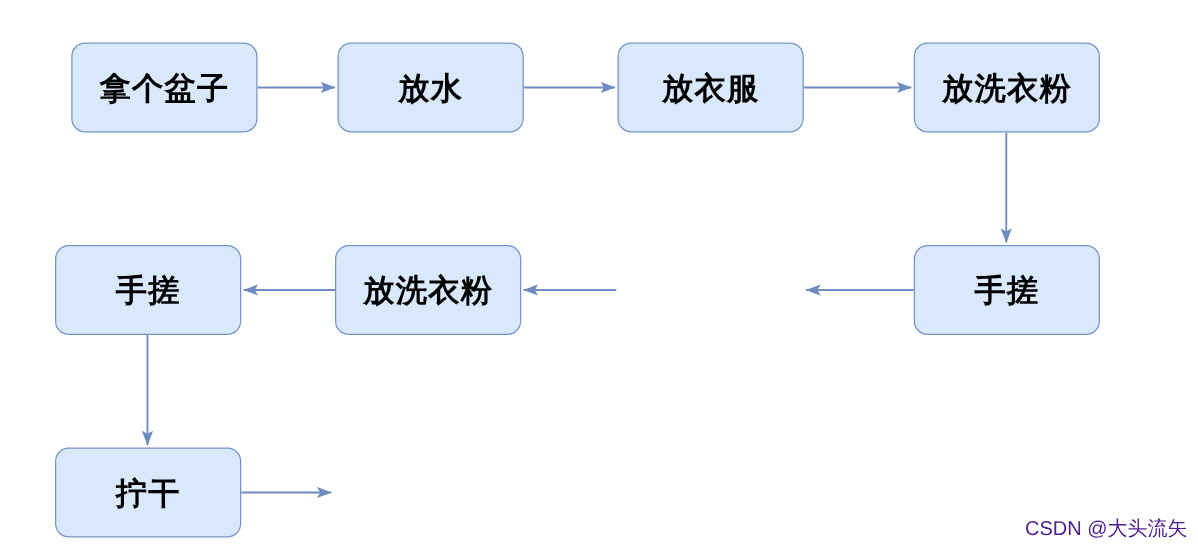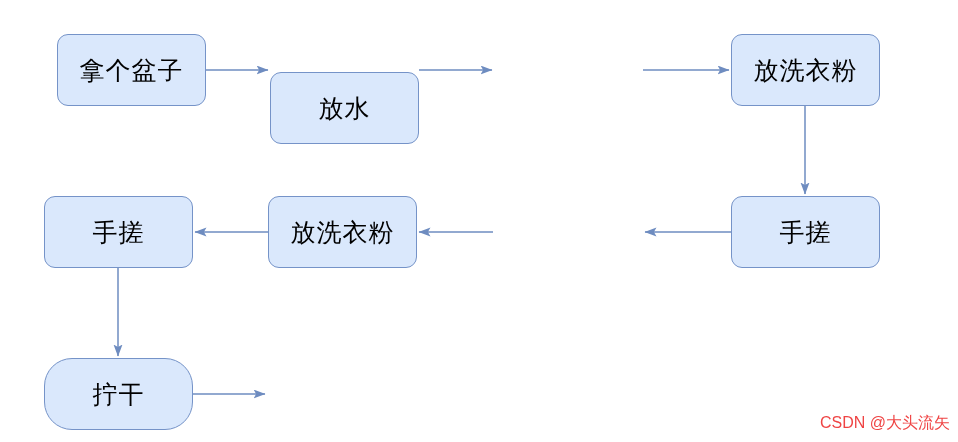--- a/index.html
+++ b/index.html
@@ -25,44 +25,44 @@
     width: 149px;
     height: 72px;
     background: #dae8fc;
     border: 1px solid #7593c8;
     border-radius: 11px;
     box-sizing: border-box;
     display: flex;
     align-items: center;
     justify-content: center;
     font-size: 25px;
-    font-weight: normal;
+    font-weight: bold;
     color: #000000;
     letter-spacing: 1px;
   }
   
   .n1 { left: 57px;  top: 34px; }
-  .n2 { left: 270px; top: 34px; margin-top: 38px; }
+  .n2 { left: 270px; top: 34px; }
   .n3 { left: 494px; top: 34px; }
   .n4 { left: 731px; top: 34px; }
   
   .n5 { left: 44px;  top: 196px; }
   .n6 { left: 268px; top: 196px; }
   .n7 { left: 493px; top: 196px; }
   .n8 { left: 731px; top: 196px; }
   
-  .n9  { left: 44px;  top: 358px; border-radius: 28px; }
+  .n9  { left: 44px;  top: 358px; }
   .n10 { left: 267px; top: 358px; }
 
   .watermark {
     position: absolute;
     right: 8px;
     bottom: 8px;
     font-size: 16px;
-    color: #ef4444;
+    color: #4c1d95;
     user-select: none;
   }
 </style>
 </head>
 <body>
 
 <div class="canvas">
 
   <svg class="edges-svg" viewBox="0 0 958 442" xmlns="http://www.w3.org/2000/svg">
     <defs>
@@ -76,20 +76,21 @@
     <line x1="805" y1="106" x2="805" y2="194" stroke="#6e8cc0" stroke-width="1.5" marker-end="url(#arrowhead)"></line>
     <line x1="731" y1="232" x2="645" y2="232" stroke="#6e8cc0" stroke-width="1.5" marker-end="url(#arrowhead)"></line>
     <line x1="493" y1="232" x2="419" y2="232" stroke="#6e8cc0" stroke-width="1.5" marker-end="url(#arrowhead)"></line>
     <line x1="268" y1="232" x2="195" y2="232" stroke="#6e8cc0" stroke-width="1.5" marker-end="url(#arrowhead)"></line>
     <line x1="118" y1="268" x2="118" y2="356" stroke="#6e8cc0" stroke-width="1.5" marker-end="url(#arrowhead)"></line>
     <line x1="193" y1="394" x2="265" y2="394" stroke="#6e8cc0" stroke-width="1.5" marker-end="url(#arrowhead)"></line>
   </svg>
 
   <div class="node n1">拿个盆子</div>
   <div class="node n2">放水</div>
+  <div class="node n3">放衣服</div>
   <div class="node n4">放洗衣粉</div>
   <div class="node n5">手搓</div>
   <div class="node n6">放洗衣粉</div>
   <div class="node n8">手搓</div>
   <div class="node n9">拧干</div>
 
   <div class="watermark">CSDN @大头流矢</div>
 </div>
 
 </body></html>

